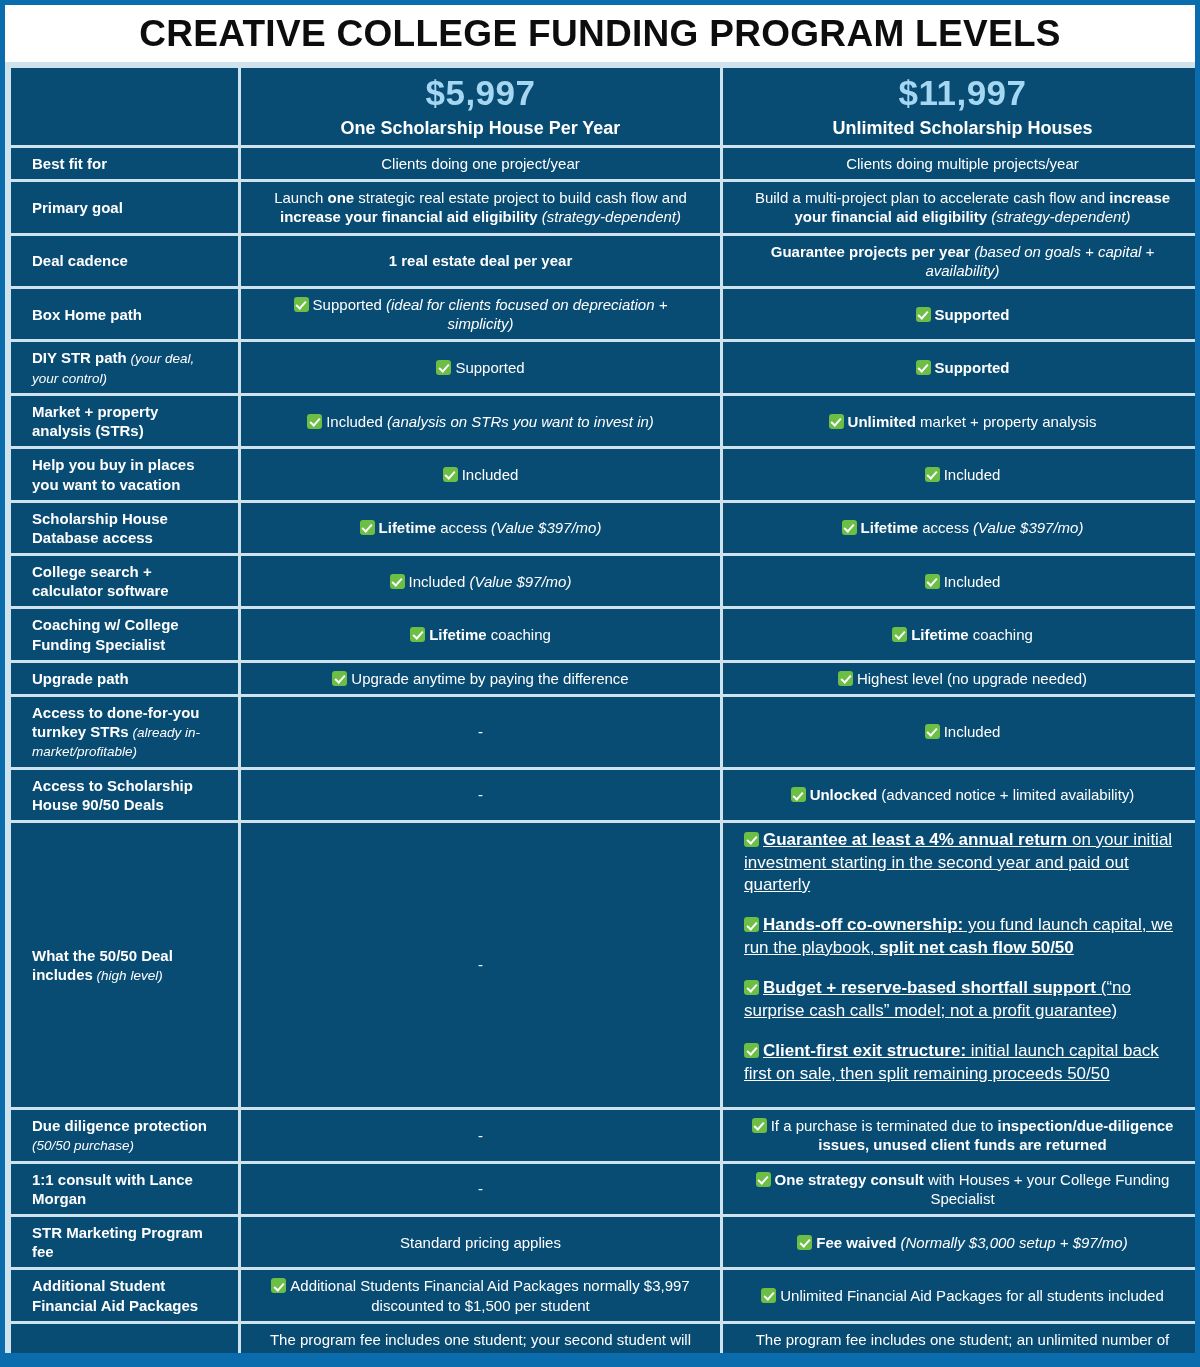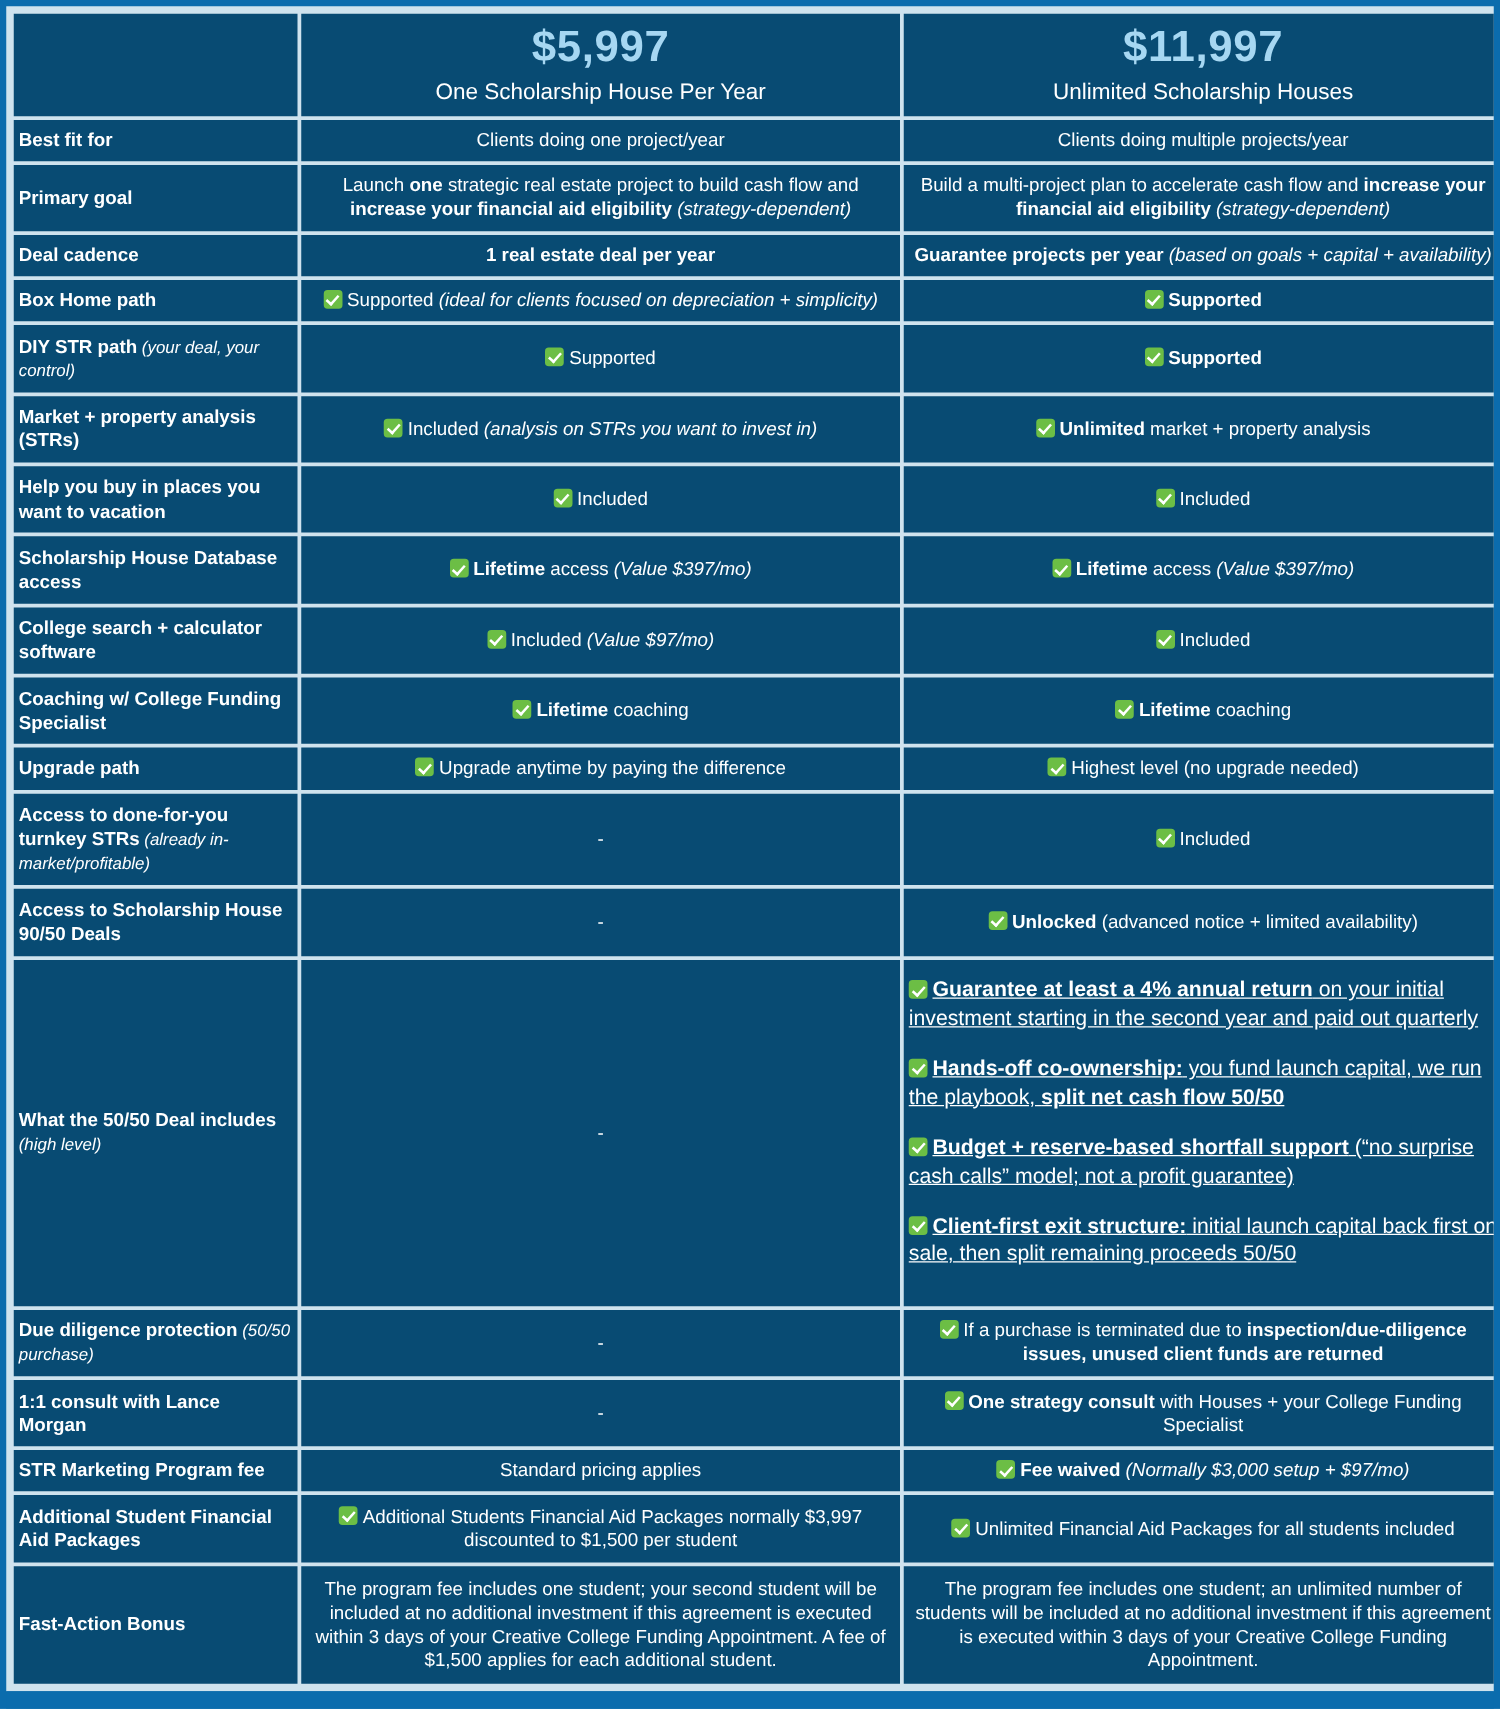--- a/index.html
+++ b/index.html
@@ -50,21 +50,21 @@
     width: 100%;
     height: 100%;
     border-collapse: separate;
     border-spacing: 3px;
     table-layout: fixed;
   }
   table.cmp td {
     background: #084b73;
     color: #ffffff;
     vertical-align: middle;
-    padding: 6px 4px;
+    padding: 6px 21px;
     font-size: 15px;
     line-height: 1.28;
   }
 
   
   col.c-feature { width: 227px; }
   col.c-tier    { width: 479px; }
 
   
   td.head-spacer {
@@ -82,21 +82,21 @@
     display: block;
     font-size: 35px;
     font-weight: bold;
     color: #a6d7f2;
     line-height: 1.1;
     letter-spacing: 0.5px;
   }
   .price-sub {
     display: block;
     font-size: 18px;
-    font-weight: normal;
+    font-weight: bold;
     color: #ffffff;
     margin-top: 5px;
     line-height: 1.2;
     text-align: center;
   }
 
   
   tr.bestfit td { padding-top: 6px; padding-bottom: 6px; }
   td.bestfit-label { font-weight: bold; font-size: 15px; }
   td.bestfit-val { text-align: center; font-size: 15px; margin-top: 42px; }
@@ -163,20 +163,23 @@
   .multi-line { line-height: 1.34; }
 
   
   .bottom-strip { flex: 0 0 14px; background: #0b6cad; }
 </style>
 </head>
 <body>
 
 <div class="page">
 
+  <div class="title-bar">
+    <h1>CREATIVE COLLEGE FUNDING PROGRAM LEVELS</h1>
+  </div>
 
   <div class="table-wrap">
     <table class="cmp">
       <colgroup>
         <col class="c-feature">
         <col class="c-tier">
         <col class="c-tier">
       </colgroup>
       <tbody id="table-body">
           <tr>

